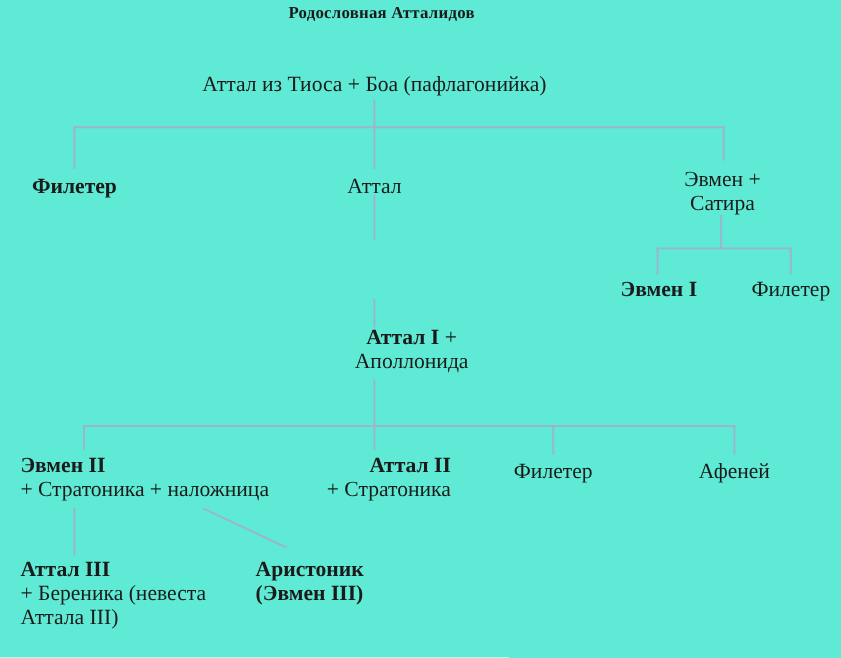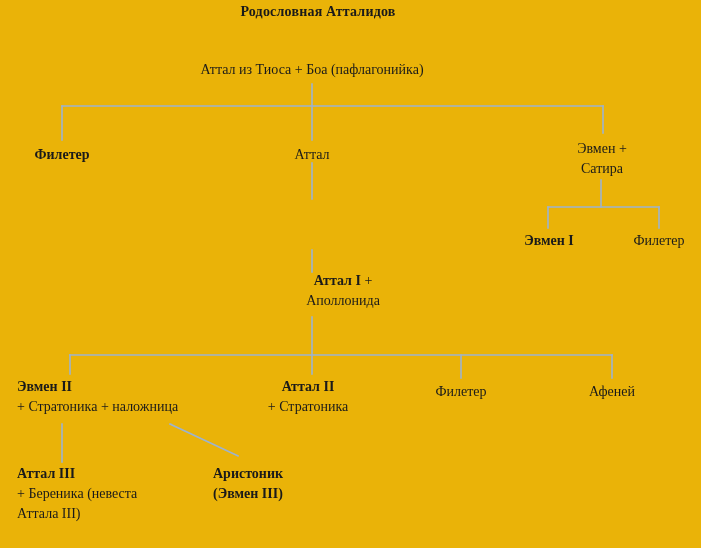--- a/index.html
+++ b/index.html
@@ -9,33 +9,33 @@
   }
   body {
     font-family: "Liberation Serif", "DejaVu Serif", serif;
     color: #1a1a1a;
   }
   #diagram {
     position: relative;
     width: 701px;
     height: 548px;
     overflow: hidden;
-    background: #eab308;
+    background: #5eead4;
   }
   #connectors {
     position: absolute;
     left: 0;
     top: 0;
     width: 701px;
     height: 548px;
     pointer-events: none;
   }
   .node {
     position: absolute;
-    font-size: 14px;
+    font-size: 18px;
     line-height: 20px;
     white-space: nowrap;
   }
   .node.center { transform: translateX(-50%); text-align: center; }
   .node.left   { text-align: left; white-space: normal; }
   .bold   { font-weight: bold; }
   .reg    { font-weight: normal; }
   .title {
     position: absolute;
     left: 318px;
@@ -113,21 +113,21 @@
   <div class="node center reg" style="left:312px; top:271px;margin-left:31px;">
     <div><span class="bold">Аттал I</span><span class="reg"> +</span></div>
     <div>Аполлонида</div>
   </div>
 
   <div class="node left" style="left:17px; top:377px; width:230px;">
     <div class="bold">Эвмен II</div>
     <div class="reg">+ Стратоника + наложница</div>
   </div>
 
-  <div class="node center" style="left:308px; top:377px;">
+  <div class="node center" style="left:324px; top:377px;text-align:right;">
     <div class="bold">Аттал II</div>
     <div class="reg">+ Стратоника</div>
   </div>
 
   <div class="node center reg" style="left:461px; top:382px;">
     <span>Филетер</span>
   </div>
 
   <div class="node center reg" style="left:612px; top:382px;">
     <span>Афеней</span>

